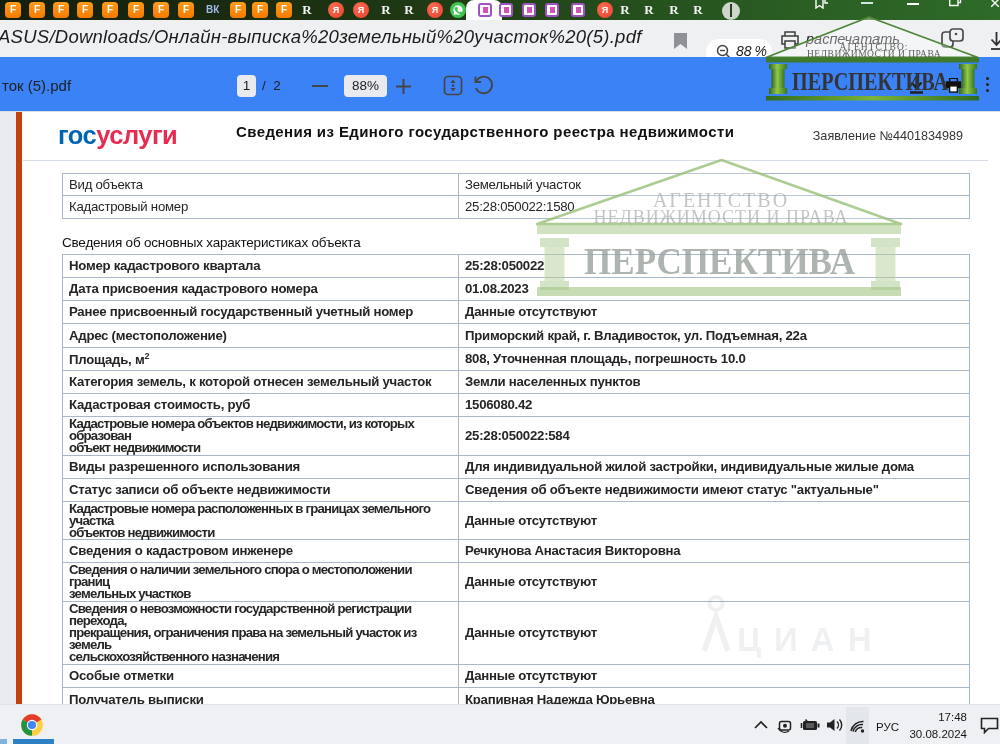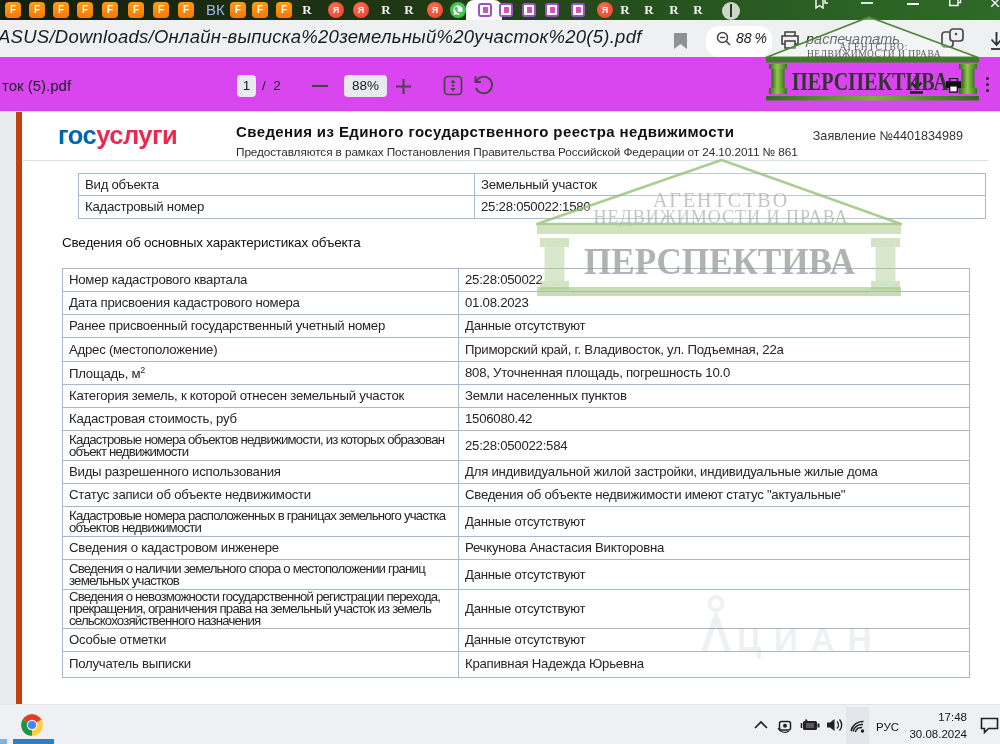--- a/index.html
+++ b/index.html
@@ -10,24 +10,24 @@
 .ti-o{background:linear-gradient(180deg,#ff9b18,#f57a00);border-radius:4px;color:#fff;font-weight:bold;font-size:10px;text-align:center;line-height:16px;}
 .ti-r{color:#f2f2f2;font-weight:bold;font-size:13px;text-align:center;line-height:16px;font-family:"Liberation Serif",serif;}
 .ti-ya{background:radial-gradient(circle at 35% 30%,#fc6c52,#e8402a);border-radius:50%;color:#fff;font-weight:bold;font-size:9px;text-align:center;line-height:16px;}
 .ti-p{background:#fff;border:2px solid #9d53c3;border-radius:3px;width:10px;height:10px;top:3px;}
 .ti-p i{display:block;margin:2px auto 0;width:5px;height:6px;background:#d553b8;}
 #activetab{position:absolute;left:466px;top:0;width:36px;height:20px;background:#fff;border-radius:8px 8px 0 0;}
 .wbtn{position:absolute;color:#fff;}
 
 #addr{left:0;top:20px;width:1000px;height:38px;background:#eff0f2;font-style:italic;}
 #url{position:absolute;left:-2px;top:6px;font-size:18.5px;letter-spacing:0.25px;color:#1c1c1c;white-space:nowrap;}
-#pill88{position:absolute;left:706px;top:6px;width:66px;height:31px;background:#fff;border-radius:13px;color:#1c1c1c;font-size:14px;text-align:center;}
+#pill88{position:absolute;left:706px;top:19px;width:66px;height:31px;background:#fff;border-radius:13px;color:#1c1c1c;font-size:14px;text-align:center;}
 #printtxt{position:absolute;left:806px;top:11px;font-size:14.5px;color:#1c1c1c;}
 
-#pdfbar{left:0;top:57px;width:1000px;height:55px;background:#d946ef;border-bottom:1px solid #dcdde0;box-sizing:border-box;}
+#pdfbar{left:0;top:57px;width:1000px;height:55px;background:#3b82f6;border-bottom:1px solid #dcdde0;box-sizing:border-box;}
 .chip{position:absolute;background:#e9eaee;border-radius:4px;color:#202124;font-size:13.5px;text-align:center;}
 #pdfname{position:absolute;left:2px;top:20px;font-size:15px;color:#202124;}
 
 #content{left:0;top:112px;width:1000px;height:592px;background:#e9ebee;}
 #page{position:absolute;left:16px;top:0;width:984px;height:592px;background:#fff;border-left:6px solid #c2410c;box-sizing:border-box;}
 #gos{position:absolute;left:36px;top:9px;font-size:25.5px;font-weight:bold;letter-spacing:-0.5px;}
 #doctitle{position:absolute;left:214px;top:11px;white-space:nowrap;font-size:15px;font-weight:bold;color:#111;letter-spacing:0.4px;}
 #docsub{position:absolute;left:214px;top:33px;white-space:nowrap;font-size:11.8px;color:#2e2e2e;letter-spacing:-0.1px;}
 #zayav{position:absolute;right:37px;top:17px;font-size:12.6px;color:#333;}
 #hline{position:absolute;left:1px;top:48px;width:965px;height:1px;background:#d8dee6;}
@@ -44,21 +44,21 @@
 <body>
 <div class="abs" id="tabs">
 <div class="ti ti-o" style="left:5px">F</div>
 <div class="ti ti-o" style="left:29px">F</div>
 <div class="ti ti-o" style="left:53px">F</div>
 <div class="ti ti-o" style="left:77px">F</div>
 <div class="ti ti-o" style="left:102px">F</div>
 <div class="ti ti-o" style="left:128px">F</div>
 <div class="ti ti-o" style="left:153px">F</div>
 <div class="ti ti-o" style="left:178px">F</div>
-<div class="ti" style="left:206px;color:#9db8e8;font-size:15px;font-weight:normal;line-height:16px;">ВК</div>
+<div class="ti" style="left:206px;color:#9db8e8;font-size:10px;font-weight:bold;line-height:16px;">ВК</div>
 <div class="ti ti-o" style="left:230px">F</div>
 <div class="ti ti-o" style="left:252px">F</div>
 <div class="ti ti-o" style="left:276px">F</div>
 <div class="ti ti-r" style="left:299px">R</div>
 <div class="ti ti-ya" style="left:328px">Я</div>
 <div class="ti ti-ya" style="left:353px">Я</div>
 <div class="ti ti-r" style="left:378px">R</div>
 <div class="ti ti-r" style="left:401px">R</div>
 <div class="ti ti-ya" style="left:427px">Я</div>
 <svg class="ti" style="left:450px" width="16" height="16" viewBox="0 0 32 32">
@@ -161,37 +161,36 @@
       <rect x="6" y="10" width="10" height="8" fill="#fff" stroke="#111" stroke-width="1.8"></rect>
     </svg>
 <div class="abs" style="left:986px;top:20px;width:3.4px;height:3.4px;border-radius:50%;background:#222;"></div>
 <div class="abs" style="left:986px;top:26px;width:3.4px;height:3.4px;border-radius:50%;background:#222;"></div>
 <div class="abs" style="left:986px;top:32px;width:3.4px;height:3.4px;border-radius:50%;background:#222;"></div>
 </div>
 <div class="abs" id="content">
     <div id="page">
 <div id="gos"><span style="color:#0065b1">гос</span><span style="color:#e82a50">услуги</span></div>
 <div id="doctitle">Сведения из Единого государственного реестра недвижимости</div>
-<div id="docsub">Предоставляются в рамках Постановления Правительства Российской Федерации от 24.10.2011 № 861</div>
 <div id="zayav">Заявление №4401834989</div>
 <div id="hline"></div>
-<table class="t" style="top:61px;margin-left:16px;">
+<table class="t" style="top:61px;">
 <tbody>
           <tr style="height:22px;">
             <td class="c1">Вид объекта</td>
             <td class="c2">Земельный участок</td>
           </tr>
 <tr style="height:23px;">
             <td class="c1">Кадастровый номер</td>
             <td class="c2">25:28:050022:1580</td>
           </tr>
 </tbody>
       </table>
 <div id="sect">Сведения об основных характеристиках объекта</div>
-<table class="t" style="top:156px;">
+<table class="t" style="top:142px;font-weight:bold;">
 <tbody>
           <tr style="height:23px;">
             <td class="c1">Номер кадастрового квартала</td>
             <td class="c2">25:28:050022</td>
           </tr>
 <tr style="height:23px;">
             <td class="c1">Дата присвоения кадастрового номера</td>
             <td class="c2">01.08.2023</td>
           </tr>
 <tr style="height:23px;">

